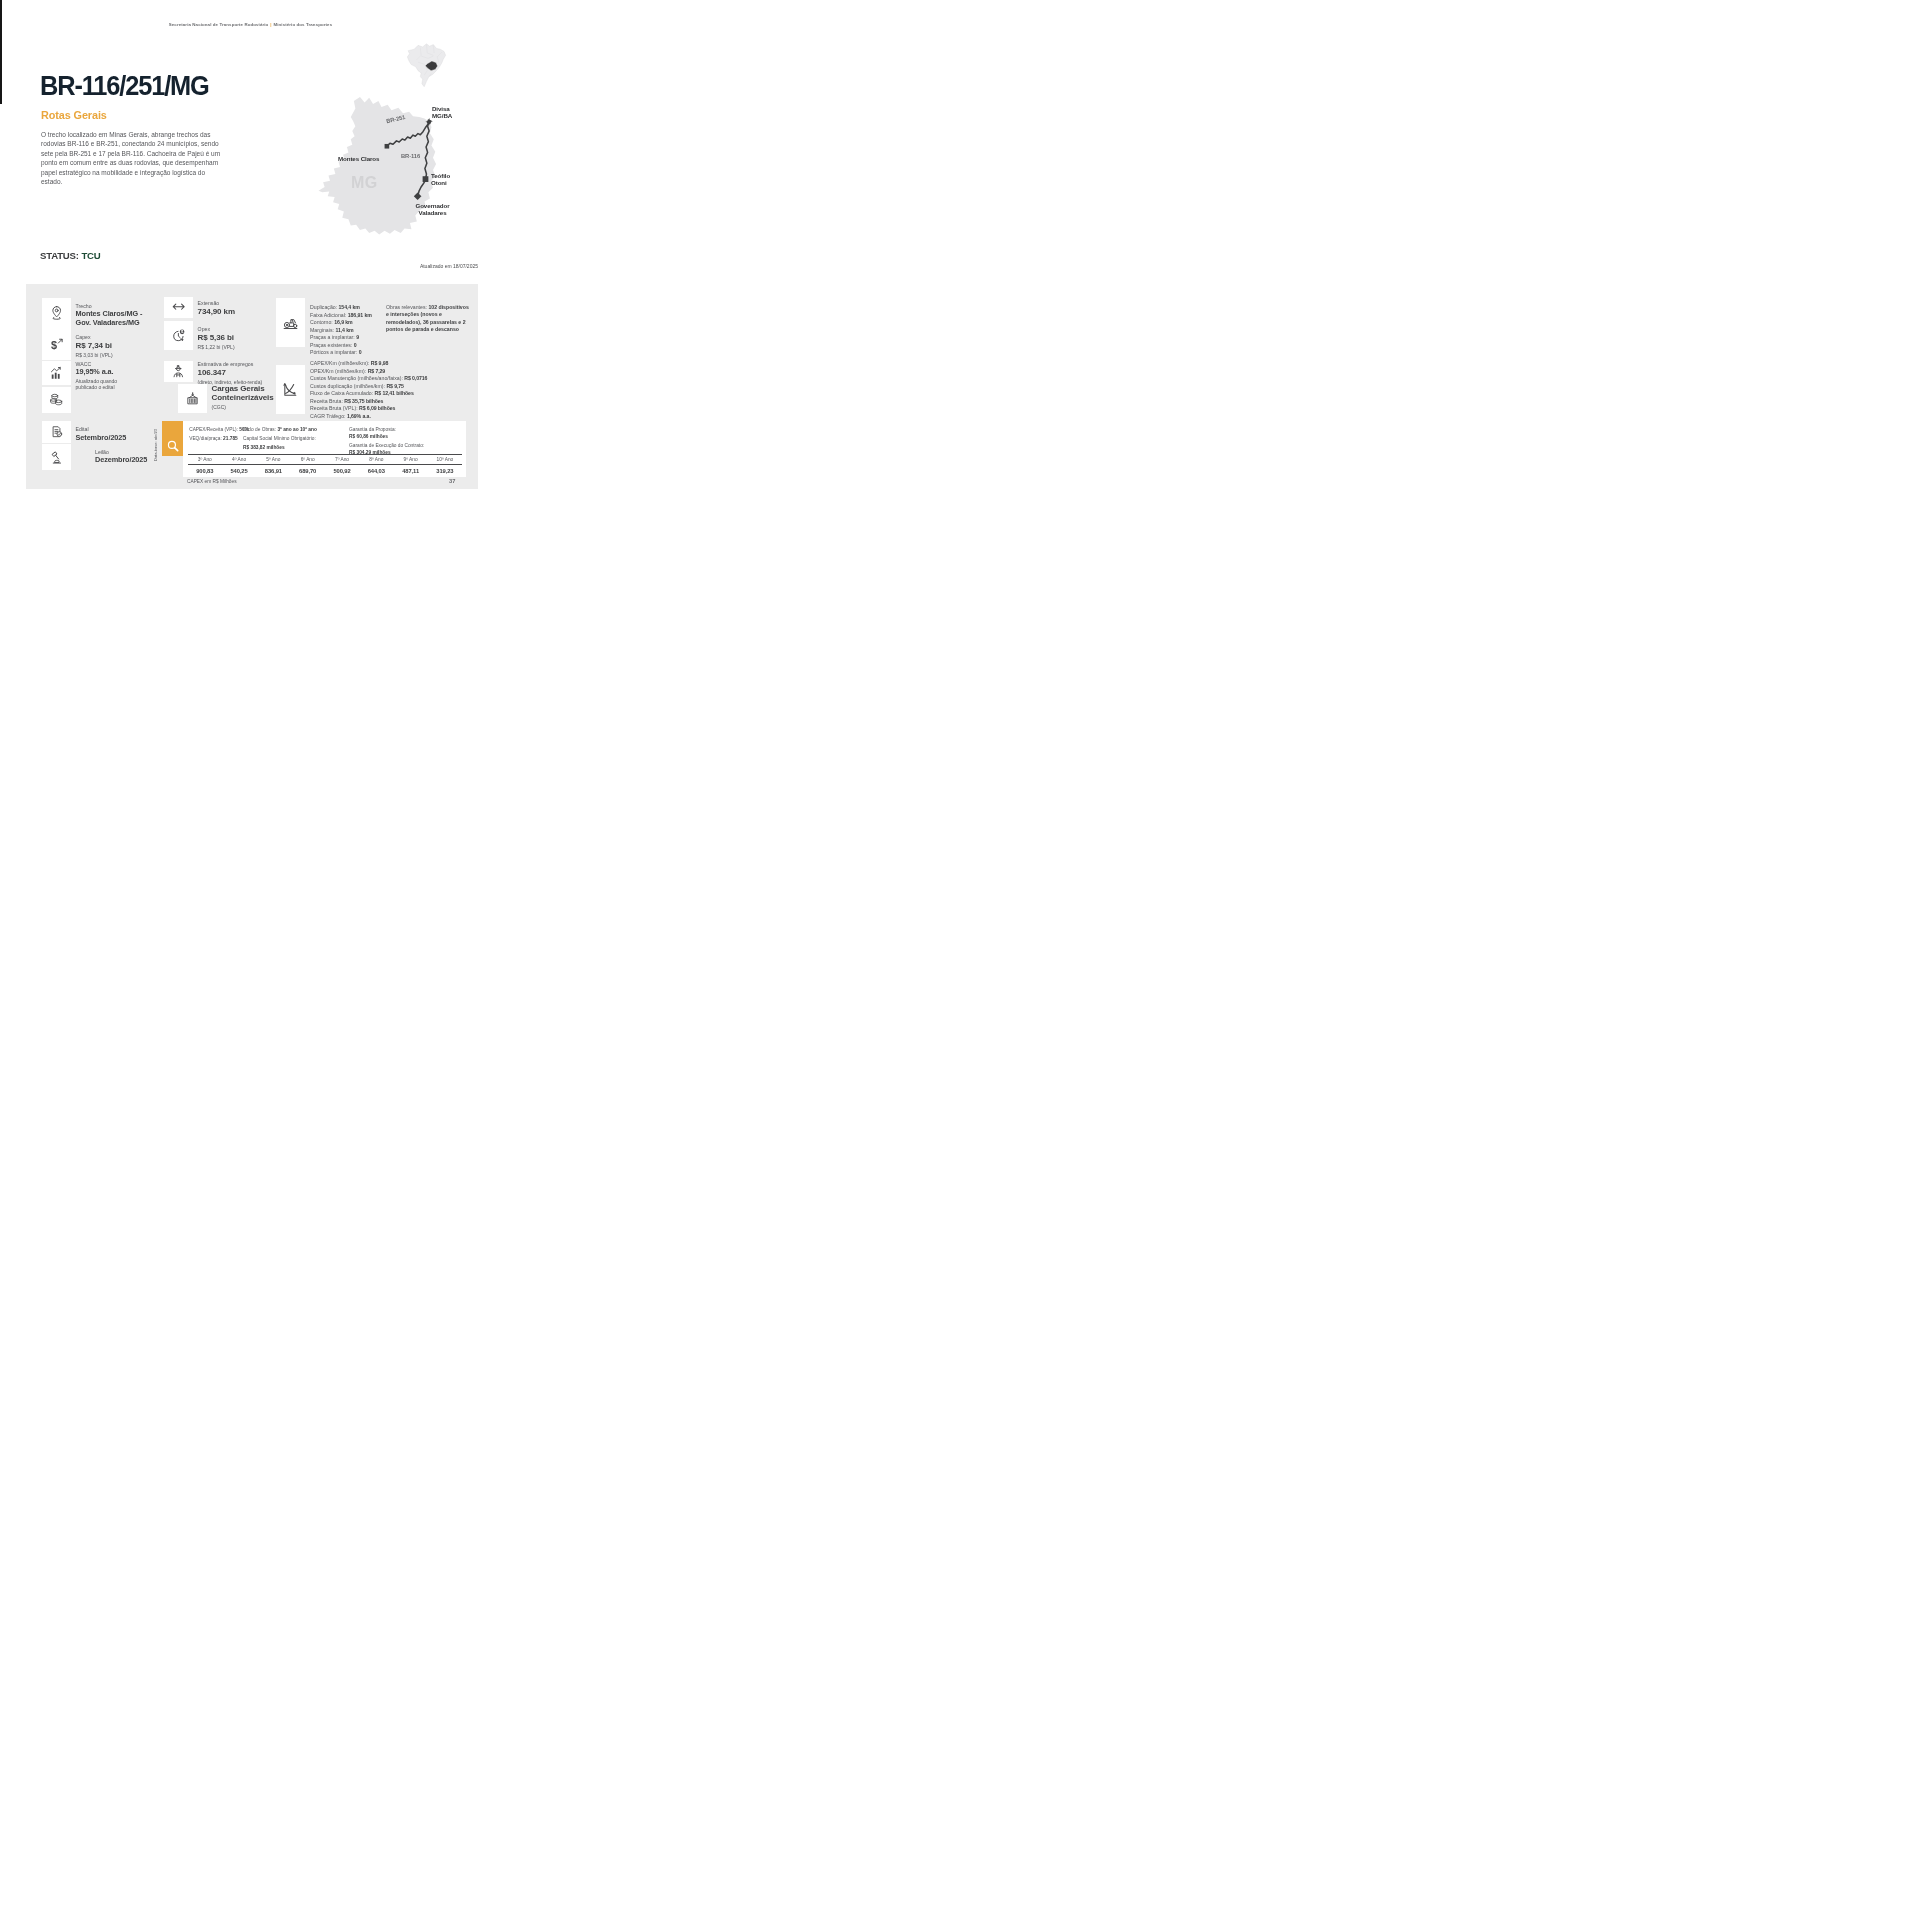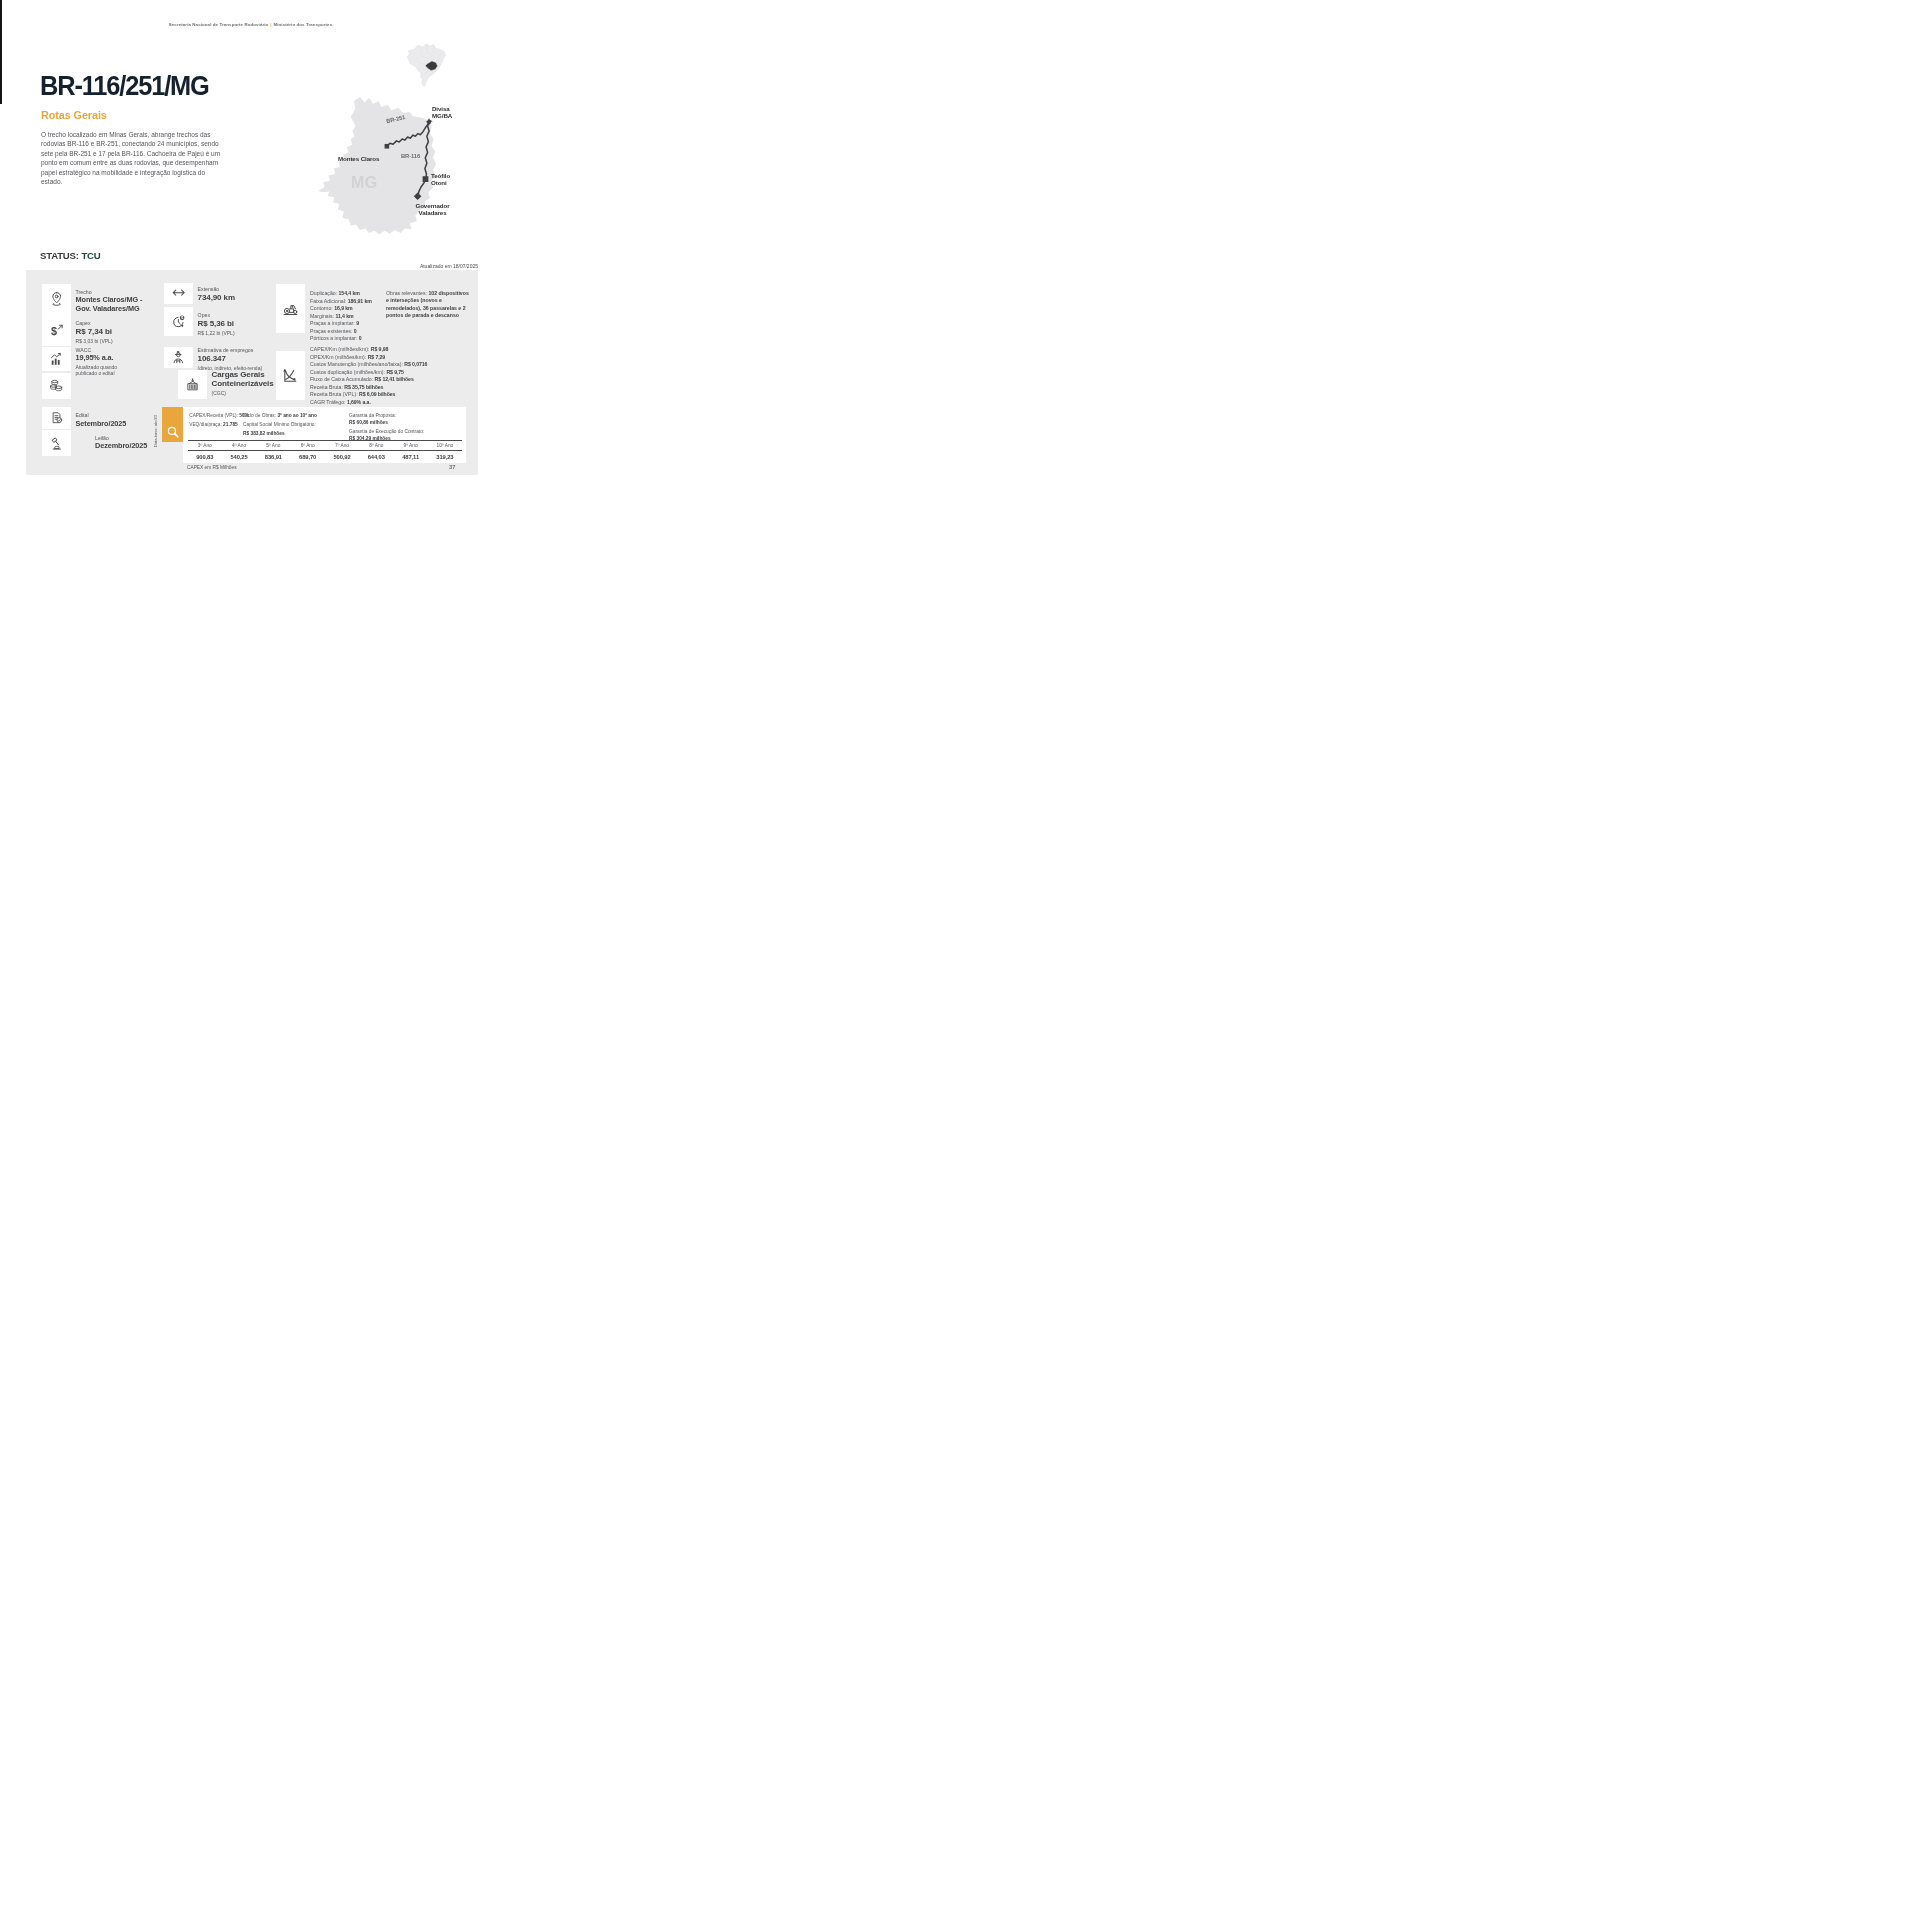--- a/index.html
+++ b/index.html
@@ -28,21 +28,21 @@
   .brazil-map{position:absolute;left:405px;top:40px;width:46px;height:49px;}
   .mg-map{position:absolute;left:316px;top:94px;width:131px;height:146px;}
   .maplabel{position:absolute;font-weight:bold;color:#2f3032;font-size:6.2px;line-height:1.12;letter-spacing:-0.1px;}
   .maplabel.route{color:#6a6b6e;font-size:5.8px;}
   .maplabel.rot{transform:rotate(-13deg);}
   .maplabel.center{text-align:center;}
   .mg-watermark{position:absolute;left:351px;top:174px;font-size:16px;font-weight:bold;
                 color:#d2d2d4;letter-spacing:0.4px;}
 
   
-  .panel{position:absolute;left:26px;top:270px;width:452px;height:205px;background:#ececec;}
+  .panel{position:absolute;left:26px;top:284px;width:452px;height:205px;background:#ececec;}
   .stat{position:absolute;display:flex;gap:4.6px;}
   .icon-box{width:29px;flex:none;background:#ffffff;display:flex;align-items:center;justify-content:center;}
   .stat-text{min-width:0;}
   .stat-label{font-size:5.2px;color:#55565a;margin-bottom:1.2px;}
   .stat-value{font-size:7.3px;font-weight:bold;color:#3f4042;line-height:1.16;letter-spacing:-0.1px;}
   .stat-value.xl{font-size:8px;}
   .stat-note{font-size:5px;color:#55565a;margin-top:1.5px;line-height:1.25;}
 
   .lines .kv{font-size:5.2px;color:#55565a;line-height:7.5px;white-space:nowrap;}
   .lines.fin .kv{line-height:7.5px;}

